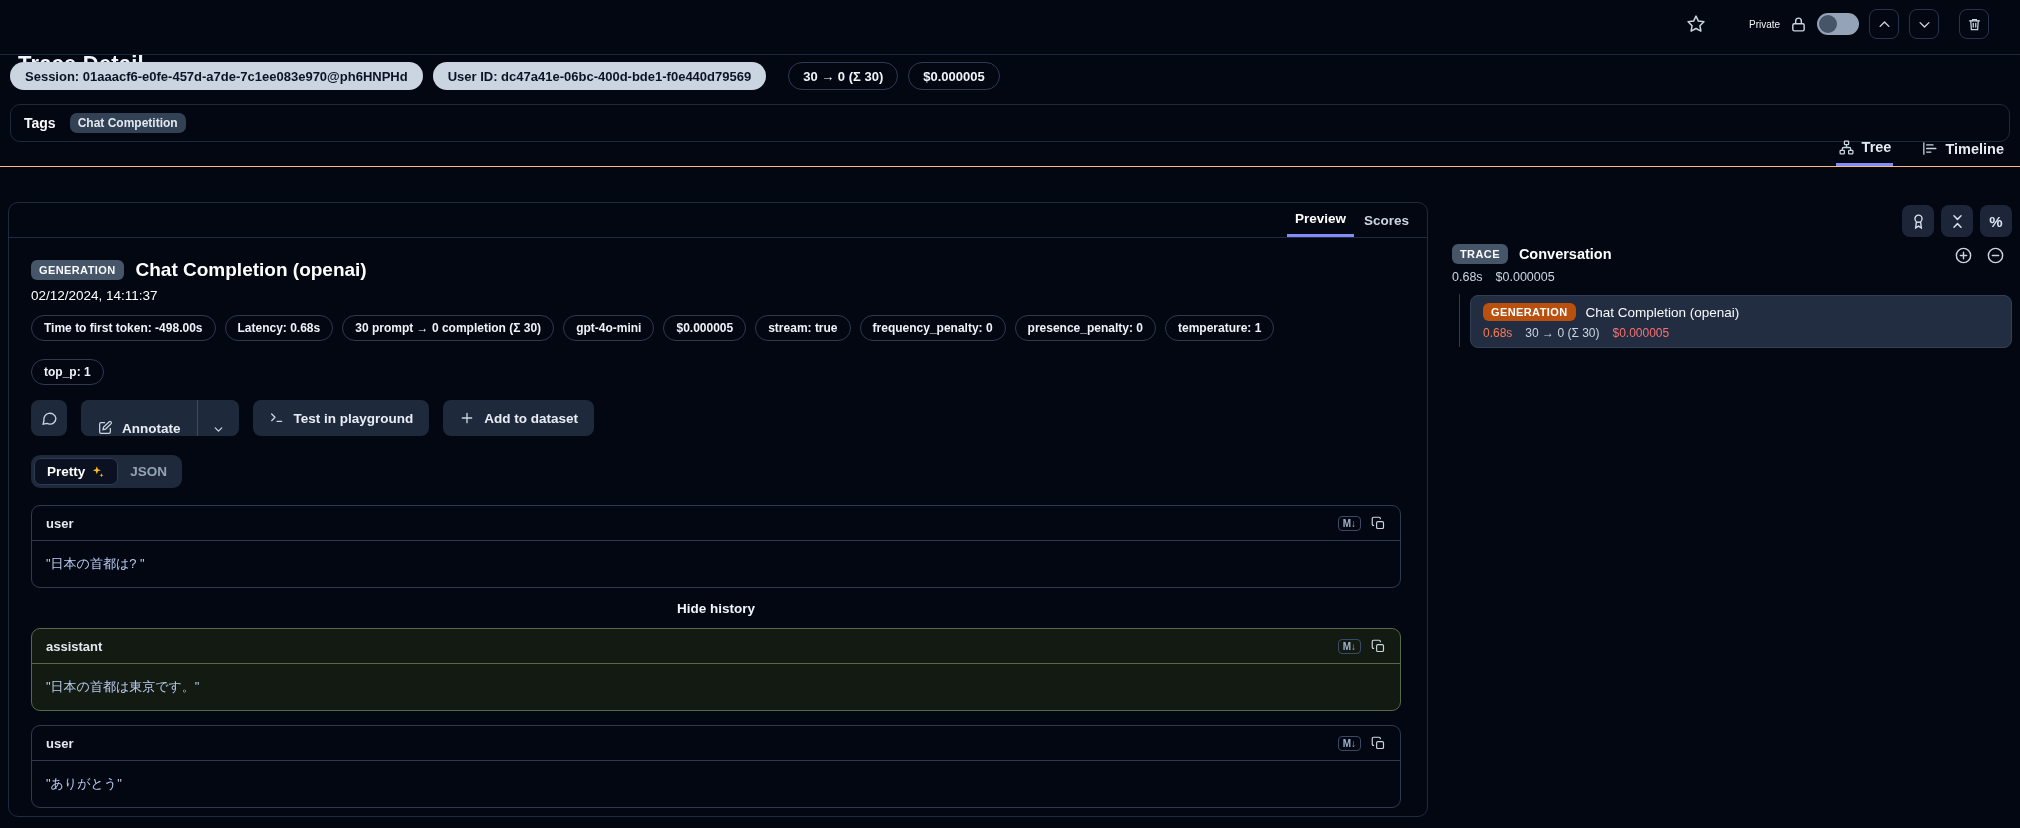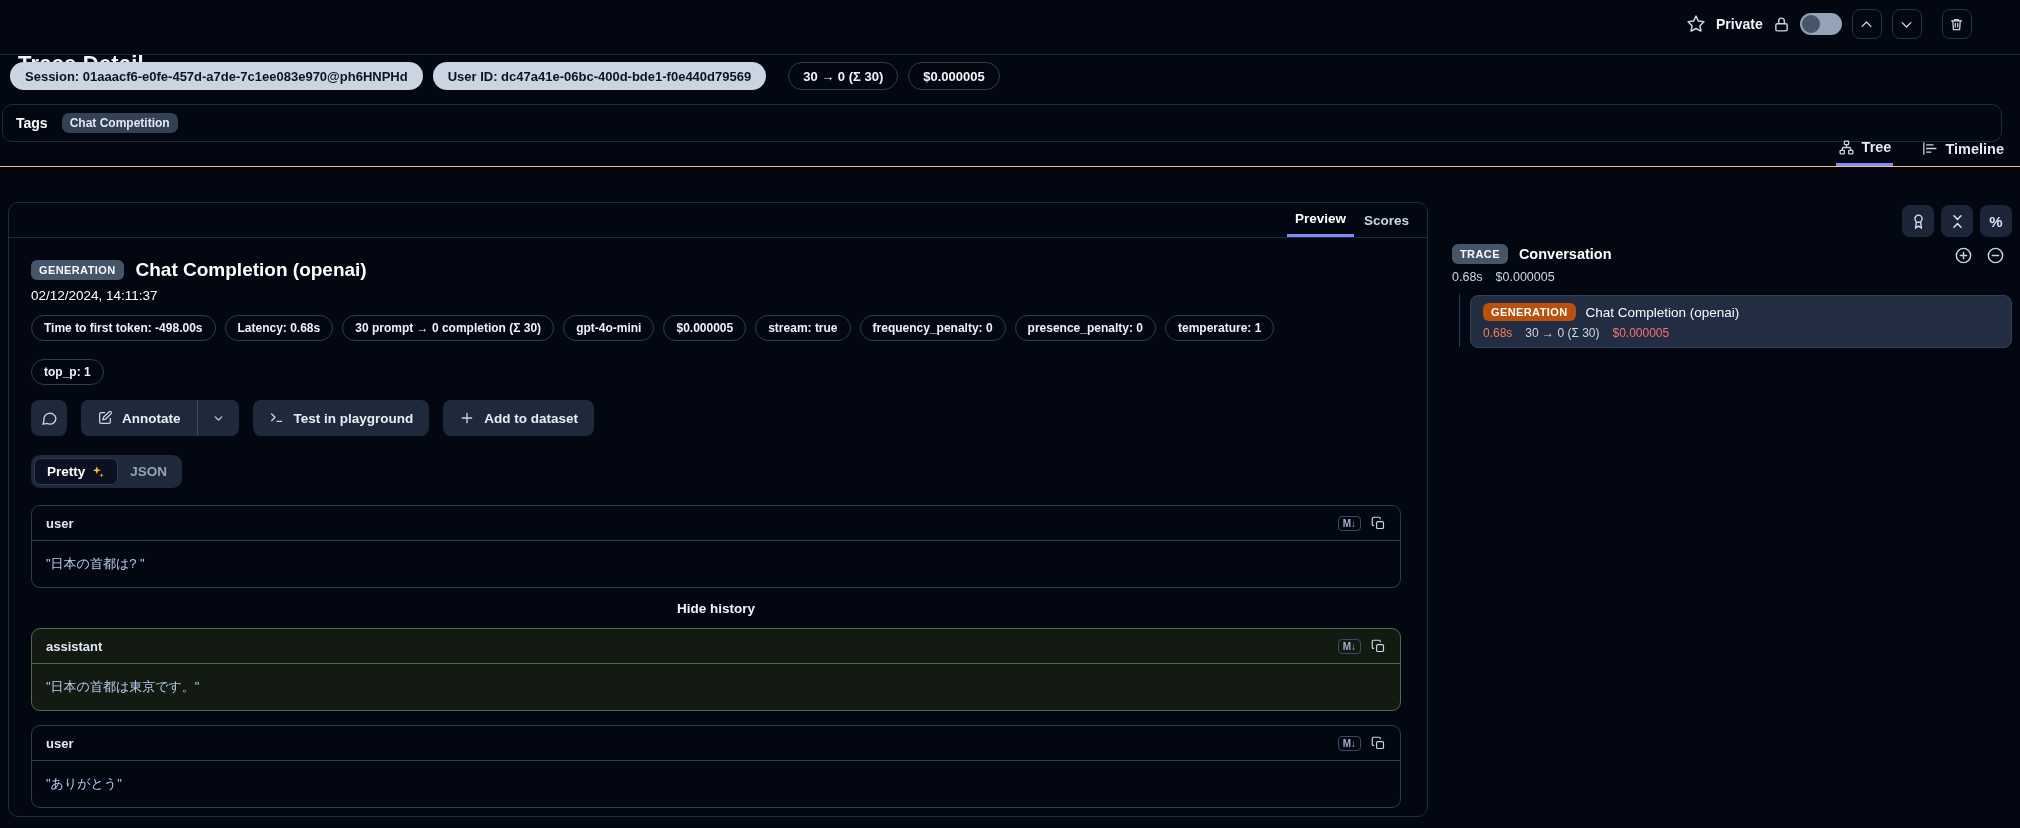--- a/index.html
+++ b/index.html
@@ -5,34 +5,34 @@
   * { box-sizing: border-box; margin: 0; padding: 0; }
   html,body { background:#030712; }
   body { font-family:"Liberation Sans", sans-serif; color:#f1f5f9; }
   .canvas { position:relative; width:2020px; height:828px; background:#030712; overflow:hidden; }
 
   
   .page-title { position:absolute; left:18px; top:11px; font-size:22px; font-weight:700; letter-spacing:.2px;margin-top:40px; }
   .header-right { position:absolute; top:9px; left:1686px; display:flex; align-items:center; gap:10px; height:30px; }
   .hdr-sep { position:absolute; left:0; right:0; top:54px; border-top:1px solid #1c2840; }
   .icon-plain { display:flex; align-items:center; color:#cbd5e1; }
-  .privacy-label { font-size:14px; font-weight:700; color:#f1f5f9; }
+  .privacy-label { font-size:10px; font-weight:400; color:#f1f5f9;margin-left:33px; }
   .switch { width:42px; height:22px; border-radius:11px; background:#94a3b8; position:relative; cursor:pointer; }
   .switch .knob { position:absolute; left:2px; top:2px; width:18px; height:18px; border-radius:50%; background:#475569; }
   .icon-btn { width:30px; height:30px; border:1px solid #273350; border-radius:8px; display:flex; align-items:center; justify-content:center; color:#cbd5e1; background:transparent; }
   .icon-btn.trash-gap { margin-left:10px; }
 
   
   .meta-badges { position:absolute; top:62px; left:10px; display:flex; align-items:center; gap:10px; }
   .badge-filled { background:#cbd5e1; color:#0b1324; font-weight:700; font-size:13px; height:28px; padding:0 15px; border-radius:14px; display:flex; align-items:center; white-space:nowrap; }
   .badge-outline { border:1px solid #2e3a52; color:#f1f5f9; font-weight:700; font-size:13px; height:28px; padding:0 14px; border-radius:14px; display:flex; align-items:center; white-space:nowrap; }
   .gap-lg { margin-left:12px; }
 
   
-  .tags-bar { position:absolute; top:104px; left:2px; width:2000px; height:38px; border:1px solid #1e293b; border-radius:10px; display:flex; align-items:center; gap:14px; padding:0 13px; }
+  .tags-bar { position:absolute; top:104px; left:10px; width:2000px; height:38px; border:1px solid #1e293b; border-radius:10px; display:flex; align-items:center; gap:14px; padding:0 13px; }
   .tags-label { font-size:14px; font-weight:700; color:#f8fafc; }
   .tag-chip { background:#334155; color:#e2e8f0; font-size:12px; font-weight:700; padding:3px 8px; border-radius:7px; }
 
   
   .view-tabs-row { position:absolute; top:131px; left:0; right:0; height:36px; border-bottom:1px solid #fdba74;text-align:center; }
   .view-tabs { position:absolute; right:14px; top:0; display:flex; gap:26px; height:35px; }
   .view-tab { display:flex; align-items:center; gap:7px; font-size:14.5px; font-weight:600; color:#e5e9f0; padding:0 2px; cursor:pointer; }
   .view-tab.active { border-bottom:3px solid #818cf8; }
 
   
@@ -48,21 +48,21 @@
   .obs-date { margin-top:7px; font-size:13.5px; color:#ffffff; }
 
   .metric-badges { margin-top:12px; display:flex; flex-wrap:wrap; gap:9px; width:1380px; }
   .metric-badge { border:1px solid #2e3a52; color:#eef2f8; font-weight:700; font-size:12px; height:26px; padding:0 12px; border-radius:13px; display:flex; align-items:center; white-space:nowrap; }
   .brk { flex-basis:100%; height:0; }
 
   .actions-row { margin-top:15px; display:flex; align-items:center; gap:14px; }
   .act-btn { background:#1e293b; color:#e8edf5; border:none; border-radius:8px; height:36px; display:flex; align-items:center; gap:9px; font-size:13.5px; font-weight:600; padding:0 16px; cursor:pointer; font-family:inherit; }
   .act-btn.square { width:36px; padding:0; justify-content:center; }
   .split { display:flex; align-items:stretch; background:#1e293b; border-radius:8px; overflow:hidden; }
-  .split .act-btn { border-radius:0; }
+  .split .act-btn { border-radius:0;align-items:flex-end; }
   .split .divider { width:1px; background:#3b4a63; margin:0; }
   .split .caret { padding:0 14px; }
 
   .fmt-toggle { margin-top:19px; display:inline-flex; background:#1e293b; border-radius:9px; padding:3px; align-items:center; }
   .fmt-seg { display:flex; align-items:center; gap:6px; font-size:13.5px; font-weight:600; border-radius:7px; padding:5px 12px; color:#94a3b8; cursor:pointer; }
   .fmt-seg.active { background:#0b1120; color:#ffffff; border:1px solid #2c3a54; }
 
   .io-area { margin-top:17px; width:1370px; }
   .msg-block { border:1px solid #2c3a54; border-radius:9px; margin-bottom:0; overflow:hidden; }
   .msg-block.assistant { border-color:#55684a; background:#131a11; }

